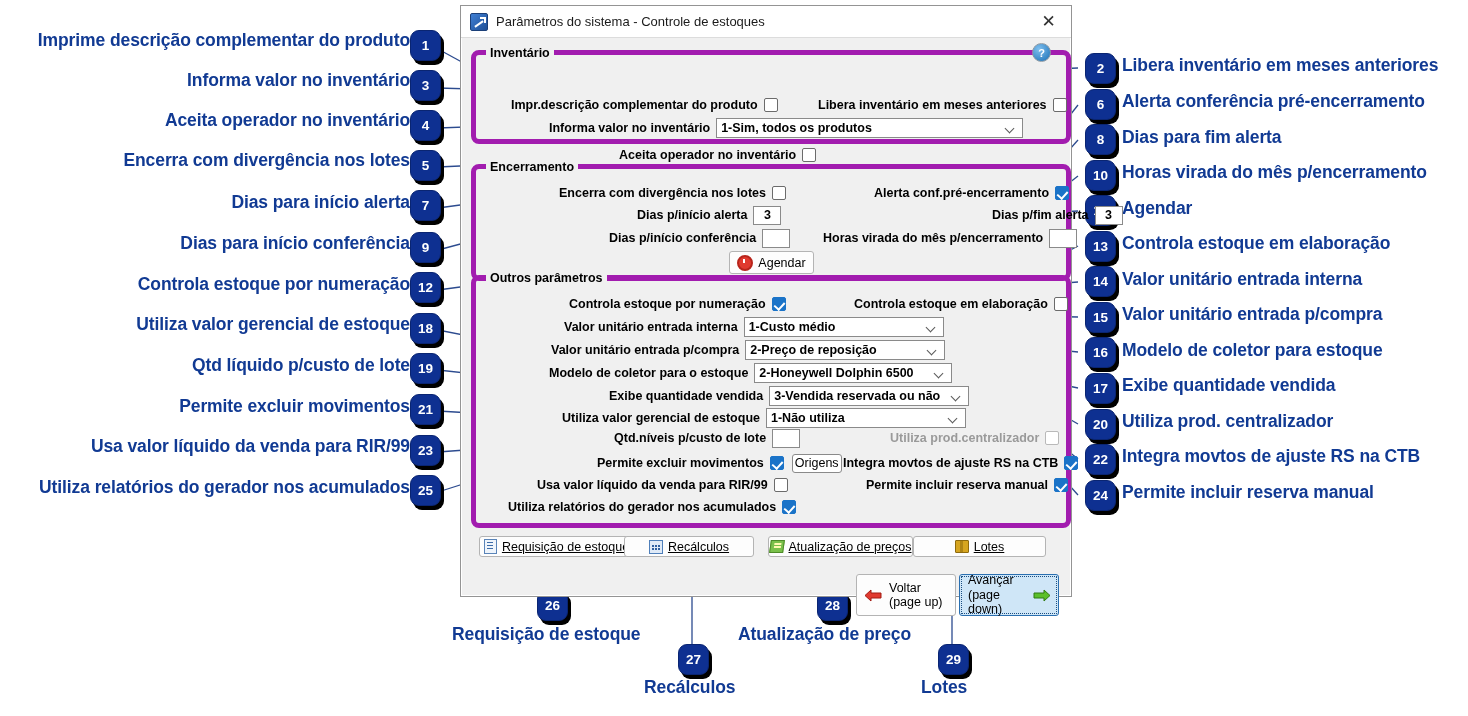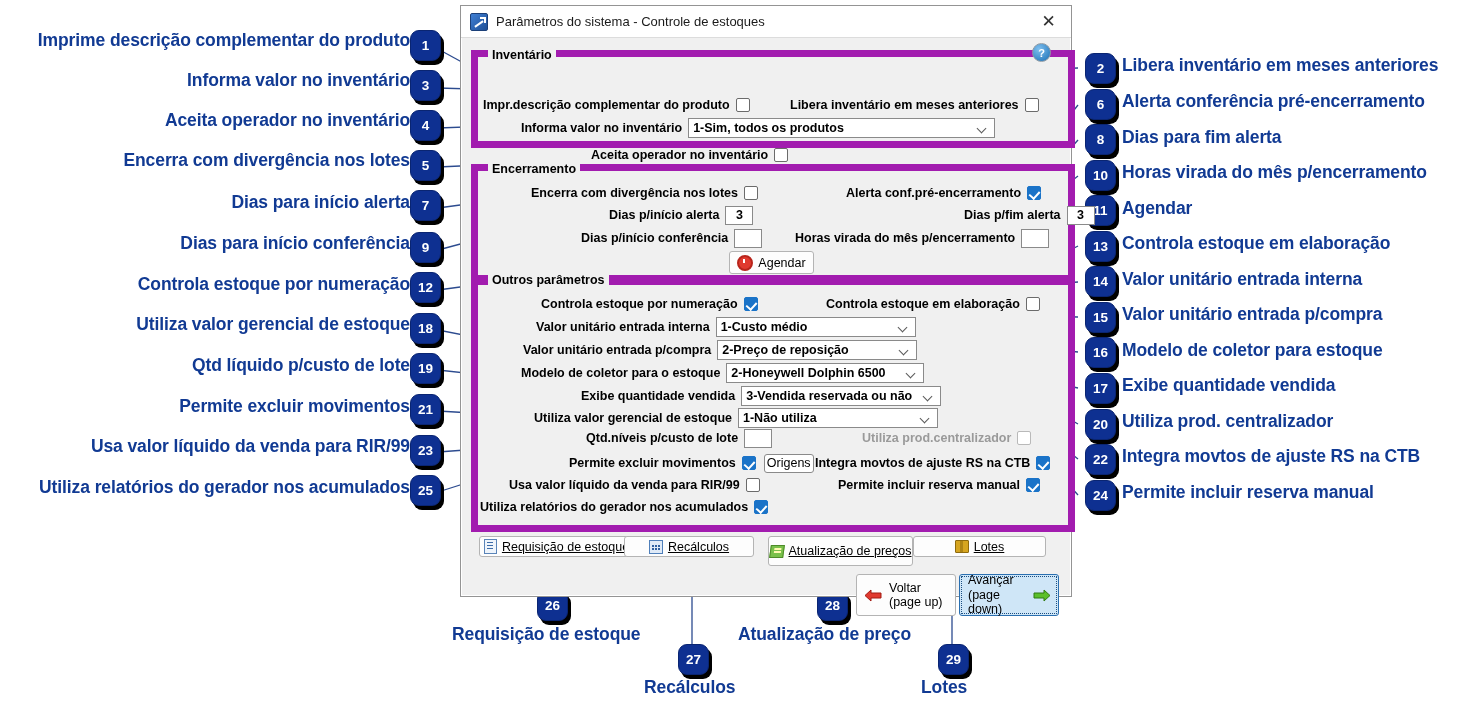--- a/index.html
+++ b/index.html
@@ -50,29 +50,29 @@
   }
   #title-text{font-size:13px;color:#1a1a1a;font-weight:normal;}
   #close-btn{
     margin-left:auto;width:45px;height:31px;display:flex;align-items:center;
     justify-content:center;font-size:17px;color:#333;cursor:default;
   }
 
   #dlg-body{position:relative;padding:0;height:559px;}
 
   .groupbox{
-    position:absolute;border:7px solid #a21caf;border-radius:0;
+    position:absolute;border:5px solid #a21caf;border-radius:8px;
     background:transparent;
   }
   .groupbox > .gb-title{
     position:absolute;top:-9px;left:10px;background:#f0f0f0;padding:0 4px;
     font-size:12.5px;font-weight:bold;color:#000;
   }
 
-  .row{position:absolute;display:flex;align-items:center;height:20px;}
+  .row{position:absolute;display:flex;align-items:center;height:20px;margin-left:28px;}
   .fld-label{
     font-size:12.5px;font-weight:bold;color:#000;white-space:nowrap;
     text-align:right;
   }
   .fld-label.dim{color:#9a9a9a;}
 
   .chk{
     width:14px;height:14px;border:1px solid #6b6b6b;background:#fff;
     margin-left:6px;flex:0 0 auto;border-radius:2px;box-sizing:border-box;
     position:relative;
@@ -454,21 +454,21 @@
     </div>
 
     <div class="btn" style="position:absolute;left:18px;top:498px;width:155px;height:21px;">
       <span class="ico ico-doc"></span>
       <span class="ul">Requisição de estoque</span>
     </div>
     <div class="btn" style="position:absolute;left:163px;top:498px;width:130px;height:21px;">
       <span class="ico ico-calc"></span>
       <span class="ul">Recálculos</span>
     </div>
-    <div class="btn" style="position:absolute;left:307px;top:498px;width:145px;height:30px;">
+    <div class="btn" style="position:absolute;left:307px;top:498px;width:145px;height:21px;">
       <span class="ico ico-price"></span>
       <span class="ul">Atualização de preços</span>
     </div>
     <div class="btn" style="position:absolute;left:452px;top:498px;width:133px;height:21px;">
       <span class="ico ico-box"></span>
       <span class="ul">Lotes</span>
     </div>
 
     <div class="nav-btn" style="left:395px;top:536px;width:100px;">
       <span class="ico ico-arrow-l">

